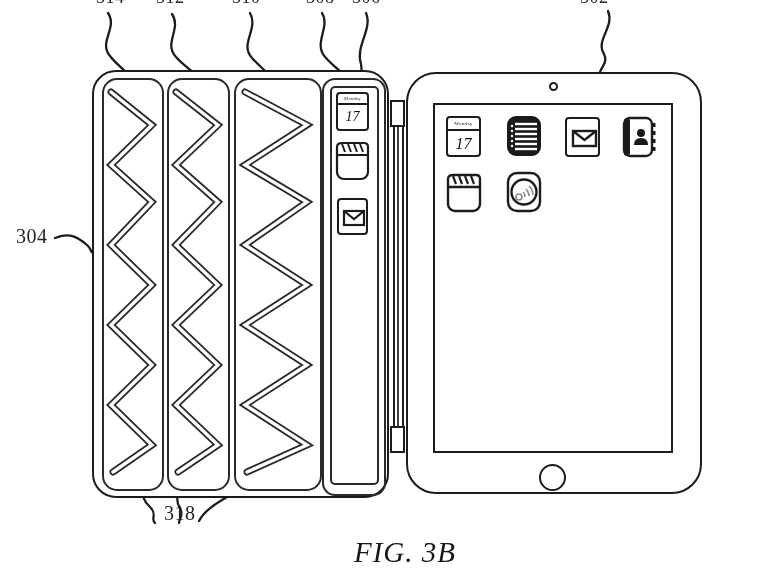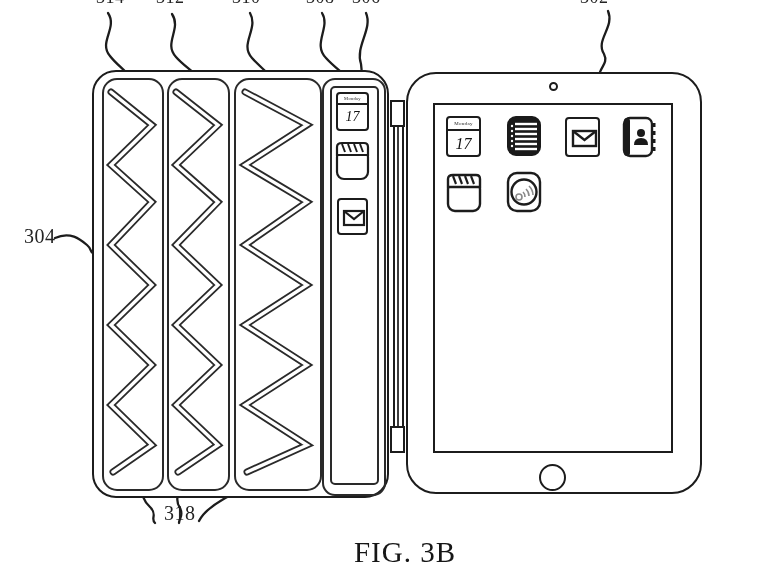--- a/index.html
+++ b/index.html
@@ -25,22 +25,22 @@
   
   .hinge-tab{left:390px;width:15px;height:27px;border:2px solid #1c1c1c;box-sizing:border-box;background:#fff;}
   .hinge-rail{left:393px;top:125px;width:11px;height:303px;border-left:2px solid #1c1c1c;border-right:2px solid #1c1c1c;box-sizing:border-box;}
   .hinge-rail-mid{left:397px;top:125px;width:2px;height:303px;background:#1c1c1c;opacity:.85;}
   
   .app{box-sizing:border-box;border:2.2px solid #1c1c1c;border-radius:4px;background:#fff;overflow:hidden;}
   .cal-head{border-bottom:2px solid #1c1c1c;text-align:center;overflow:hidden;
     font-size:4.5px;letter-spacing:.3px;color:#222;line-height:9px;height:9px;}
   .cal-day{text-align:center;font-style:italic;color:#111;}
   .caption{left:290px;top:536px;width:230px;text-align:center;
-    font-size:29px;letter-spacing:1px;color:#161616;}
-  .lbl-304{left:24px;top:226px;font-size:20px;}
+    font-style:italic;font-size:29px;letter-spacing:1px;color:#161616;}
+  .lbl-304{left:16px;top:226px;font-size:20px;}
   .lbl-318{left:164px;top:503px;font-size:20px;}
   svg{overflow:visible;}
 </style>
 </head>
 <body>
 
 <div class="abs ref clipped" style="left:96px;">314</div>
 <div class="abs ref clipped" style="left:156px;">312</div>
 <div class="abs ref clipped" style="left:232px;">310</div>
 <div class="abs ref clipped" style="left:306px;">308</div>

